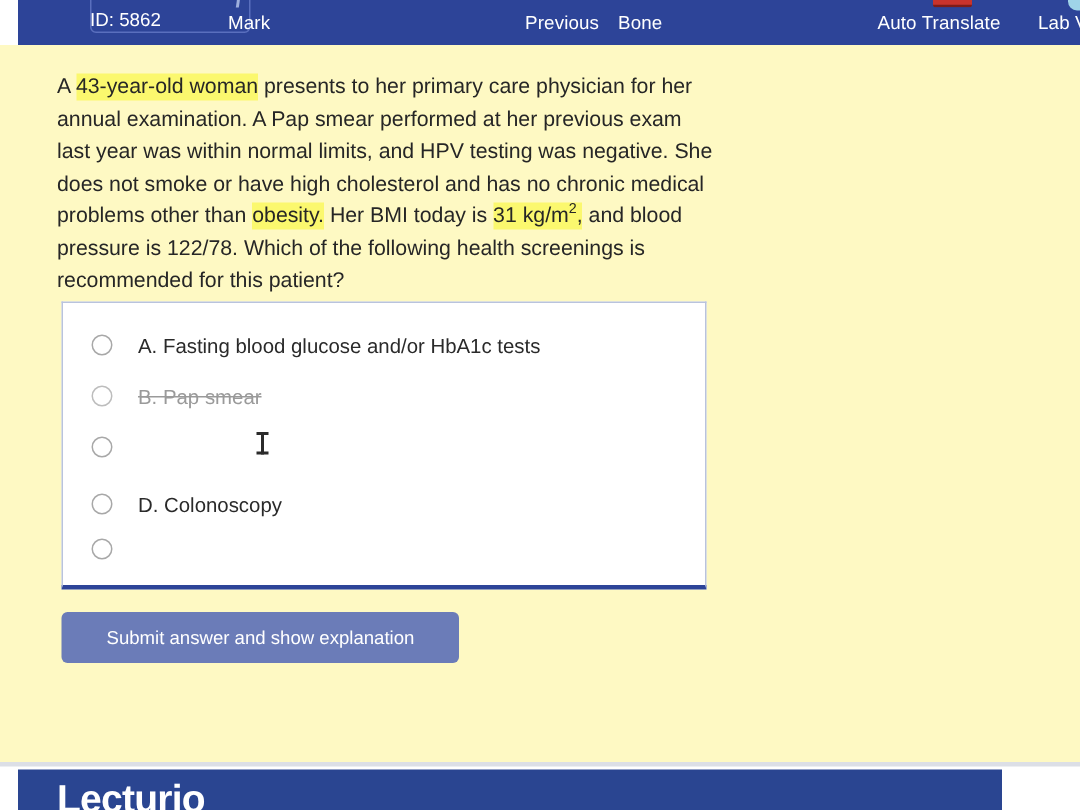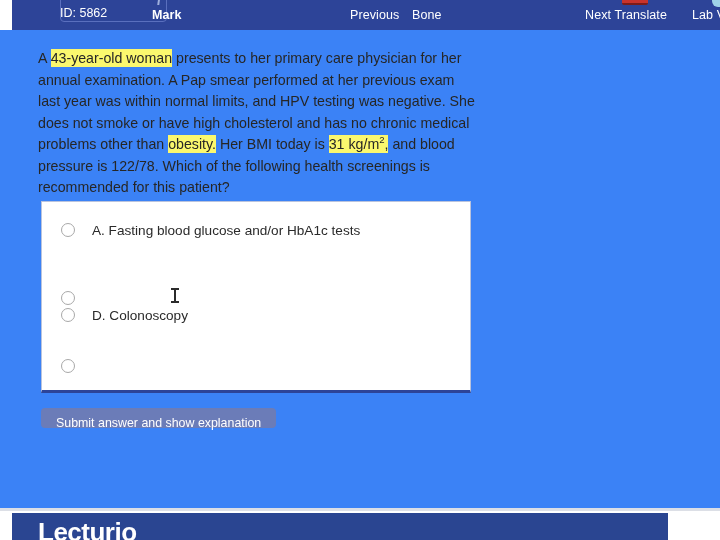--- a/index.html
+++ b/index.html
@@ -101,21 +101,21 @@
     border-radius: 40% 40% 0 0;
   }
 
   
   .content {
     position: absolute;
     left: 0;
     top: 30px;
     width: 720px;
     height: 478px;
-    background: #3b82f6;
+    background: #fef9c3;
   }
 
   .question {
     position: absolute;
     left: 38px;
     top: 18px;
     width: 440px;
     font-size: 14.2px;
     line-height: 21.5px;
     color: #262626;
@@ -173,22 +173,22 @@
   }
   .opt-struck .radio {
     border-color: #bdbdbd;
   }
 
   
   .submit-btn {
     position: absolute;
     left: 41px;
     top: 378px;
-    height: 20px;
-    padding: 0 15px;
+    height: 34px;
+    padding: 0 30px;
     background: #6b7cb8;
     border: none;
     border-radius: 4px;
     color: #ffffff;
     font-family: "Liberation Sans", sans-serif;
     font-size: 12.4px;
     line-height: 30px;
     white-space: nowrap;
     cursor: pointer;
   }
@@ -247,55 +247,59 @@
 </style>
 </head>
 <body>
 
 <div class="topbar">
   <div class="topbar-inner">
     <div class="id-box"></div>
     <div class="id-text">ID: 5862</div>
 
     <div class="nav-icon icon-mark"></div>
-    <div class="nav-item" style="left:140px;font-weight:bold;">Mark</div>
+    <div class="nav-item" style="left:140px;">Mark</div>
 
     <div class="nav-icon icon-prev"></div>
     <div class="nav-item" style="left:338px;margin-top:37px;">Previous</div>
 
     <div class="nav-icon icon-next"></div>
     <div class="nav-item" style="left:400px;">Bone</div>
 
     <div class="nav-icon icon-flag"></div>
-    <div class="nav-item" style="left:573px;">Next Translate</div>
+    <div class="nav-item" style="left:573px;">Auto Translate</div>
 
     <div class="nav-icon icon-beaker"></div>
     <div class="nav-item" style="left:680px;">Lab Val</div>
   </div>
 </div>
 
 <div class="content">
 
   <div class="question">
     <span>A </span><span class="hl">43-year-old woman</span><span> presents to her primary care physician for her annual examination. A Pap smear performed at her previous exam last year was within normal limits, and HPV testing was negative. She does not smoke or have high cholesterol and has no chronic medical problems other than </span><span class="hl">obesity.</span><span> Her BMI today is </span><span class="hl">31 kg/m<sup>2</sup>,</span><span> and blood pressure is 122/78. Which of the following health screenings is recommended for this patient?</span>
   </div>
 
   <div class="answer-box">
 
     <div class="option" style="top:11px;">
       <span class="radio"></span>
       <span class="opt-label">A. Fasting blood glucose and/or HbA1c tests</span>
     </div>
 
+    <div class="option opt-struck" style="top:45px;">
+      <span class="radio"></span>
+      <span class="opt-label">B. Pap smear</span>
+    </div>
 
     <div class="option" style="top:79px;">
       <span class="radio"></span>
     </div>
 
-    <div class="option" style="top:96px;">
+    <div class="option" style="top:117px;">
       <span class="radio"></span>
       <span class="opt-label">D. Colonoscopy</span>
     </div>
 
     <div class="option" style="top:147px;">
       <span class="radio"></span>
     </div>
 
   </div>
 

